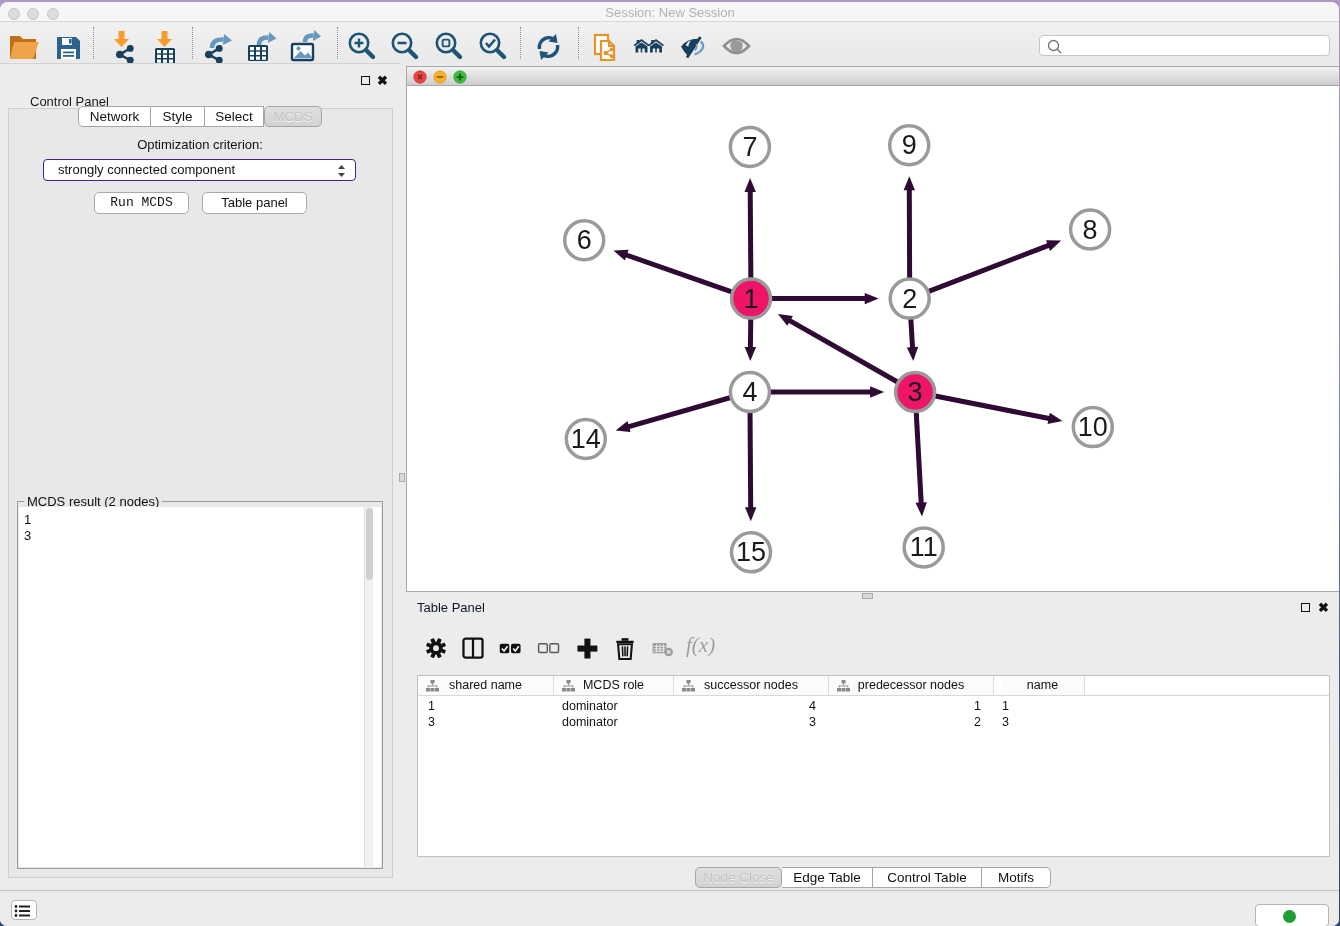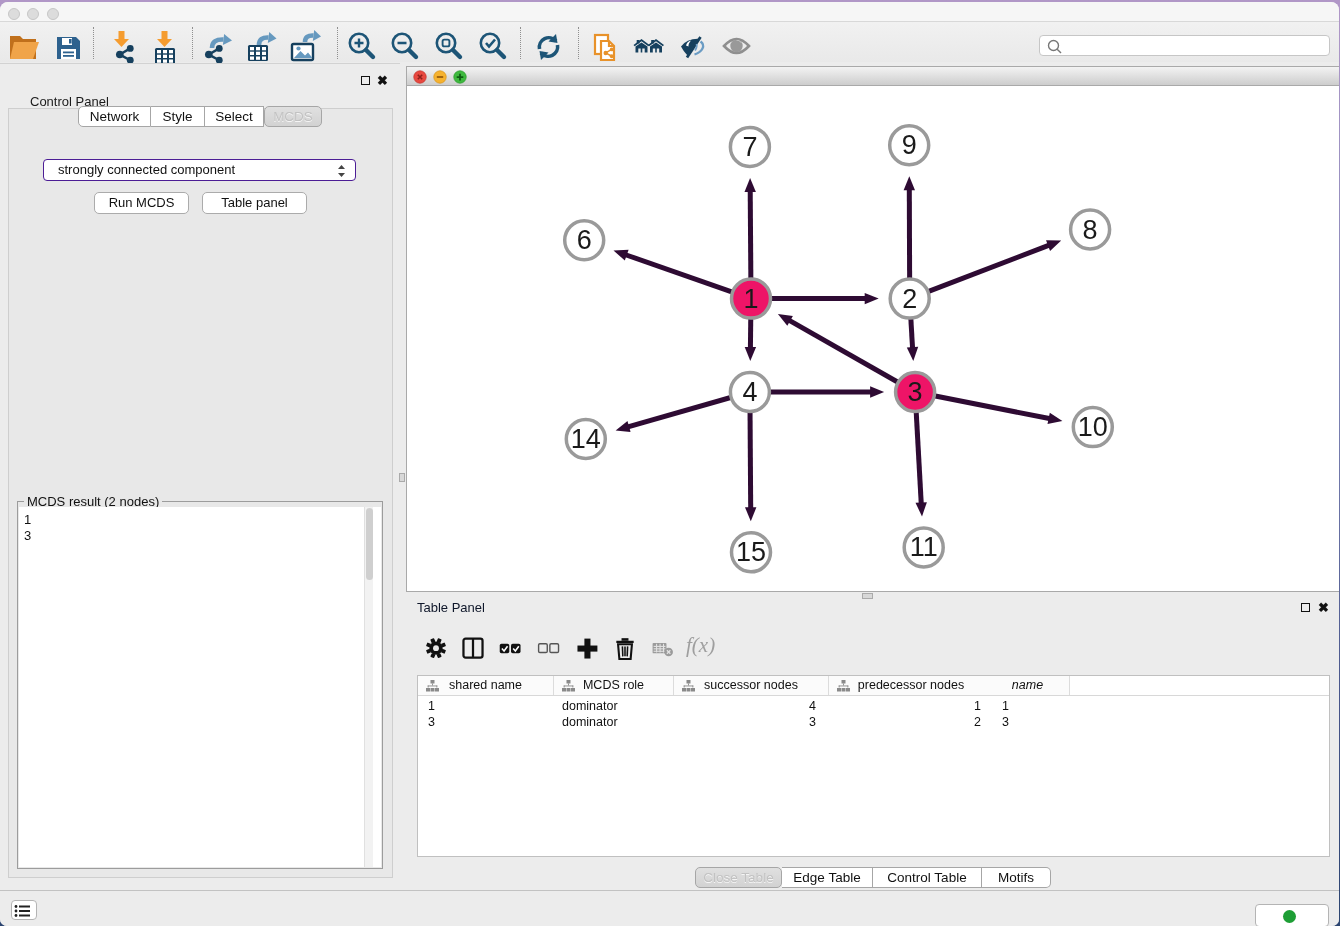--- a/index.html
+++ b/index.html
@@ -89,20 +89,21 @@
 #listbtn { position:absolute; left:11px; top:9px; width:26px; height:20px;
   background:#fff; border:1px solid #b4b4b4; border-radius:4px; }
 </style>
 </head>
 <body>
 <div id="win">
   <div id="titlebar">
     <div class="tl" style="left:8px;"></div>
     <div class="tl" style="left:27px;"></div>
     <div class="tl" style="left:47px;"></div>
+    <div id="title-text">Session: New Session</div>
   </div>
   <div id="toolbar">
 
     <div class="tsep" style="left:93px;"></div>
     <div class="tsep" style="left:192px;"></div>
     <div class="tsep" style="left:337px;"></div>
     <div class="tsep" style="left:520px;"></div>
     <div class="tsep" style="left:578px;"></div>
     <div id="toolicons">
       <svg class="ticon" style="top:8px; left:6px;" width="34" height="36" viewBox="0 0 34 36">
@@ -240,27 +241,28 @@
     <div id="cp-title">Control Panel</div>
     <div class="wbtn-sq" style="left:361px; top:12px;"></div>
     <div class="wbtn-x" style="left:377px; top:11px;">✖</div>
     <div id="cp-content"></div>
     <div class="seg-row" style="left:78px; top:42px;">
       <div class="seg first" style="width:73px;">Network</div>
       <div class="seg" style="width:54px;">Style</div>
       <div class="seg" style="width:59px;">Select</div>
       <div class="seg sel last" style="width:58px;">MCDS</div>
     </div>
+    <div id="opt-label">Optimization criterion:</div>
     <div id="dropdown">strongly connected component
       <svg width="9" height="14" style="position:absolute; right:9px; top:4px;" viewBox="0 0 9 14">
         <path d="M1 5 L4.5 1 L8 5 Z" fill="#444"></path>
         <path d="M1 9 L4.5 13 L8 9 Z" fill="#444"></path>
       </svg>
     </div>
-    <div class="btn" style="left:94px; top:128px; width:95px;">Run MCDS</div>
+    <div class="btn" style="left:94px; top:128px; width:95px;font-family:Liberation Mono, monospace;">Run MCDS</div>
     <div class="btn" style="left:202px; top:128px; width:105px;">Table panel</div>
     <div id="mcds-group">
       <div id="mcds-label">MCDS result (2 nodes)</div>
       <div id="mcds-inner">1<br>3
         <div id="mcds-scroll">
             <div style="position:absolute;left:1px;top:1px;width:7px;height:72px;background:#cfcfcf;border-radius:4px;"></div>
           </div>
       </div>
     </div>
   </div>
@@ -434,35 +436,35 @@
               <rect x="4.5" y="0" width="4" height="3.5"></rect>
               <rect x="6.1" y="3.5" width="0.9" height="2"></rect>
               <rect x="1.7" y="5.5" width="9.6" height="0.9"></rect>
               <rect x="1.7" y="5.5" width="0.9" height="2"></rect>
               <rect x="10.4" y="5.5" width="0.9" height="2"></rect>
               <rect x="0" y="8" width="4" height="3.5"></rect>
               <rect x="4.5" y="8" width="4" height="3.5"></rect>
               <rect x="9" y="8" width="4" height="3.5"></rect>
             </g>
           </svg>predecessor nodes</div>
-        <div class="th" style="left:568px;width:84px;font-style:italic;">name</div>
+        <div class="th" style="left:583px;width:84px;">name</div>
       <div id="thead-line"></div>
       <div class="td" style="left:10px;top:22px;">1</div>
         <div class="td" style="left:144px;top:22px;">dominator</div>
         <div class="td" style="left:300px;top:22px;width:98px;text-align:right;">4</div>
         <div class="td" style="left:460px;top:22px;width:103px;text-align:right;">1</div>
         <div class="td" style="left:584px;top:22px;">1</div>
         <div class="td" style="left:10px;top:38px;">3</div>
         <div class="td" style="left:144px;top:38px;">dominator</div>
         <div class="td" style="left:300px;top:38px;width:98px;text-align:right;">3</div>
         <div class="td" style="left:460px;top:38px;width:103px;text-align:right;">2</div>
         <div class="td" style="left:584px;top:38px;">3</div>
     </div>
     <div class="seg-row" style="left:288px; top:267px;">
-      <div class="seg sel first" style="width:87px;">Close Table</div>
+      <div class="seg sel first" style="width:87px;">Node Close</div>
       <div class="seg" style="width:91px;">Edge Table</div>
       <div class="seg" style="width:109px;">Control Table</div>
       <div class="seg last" style="width:69px;">Motifs</div>
     </div>
   </div>
 
   <div id="statusbar">
     <div id="listbtn">
       <svg width="17" height="14" style="position:absolute;left:2px;top:3px;" viewBox="0 0 17 14">
         <circle cx="2" cy="2.5" r="1.4" fill="#222"></circle>

